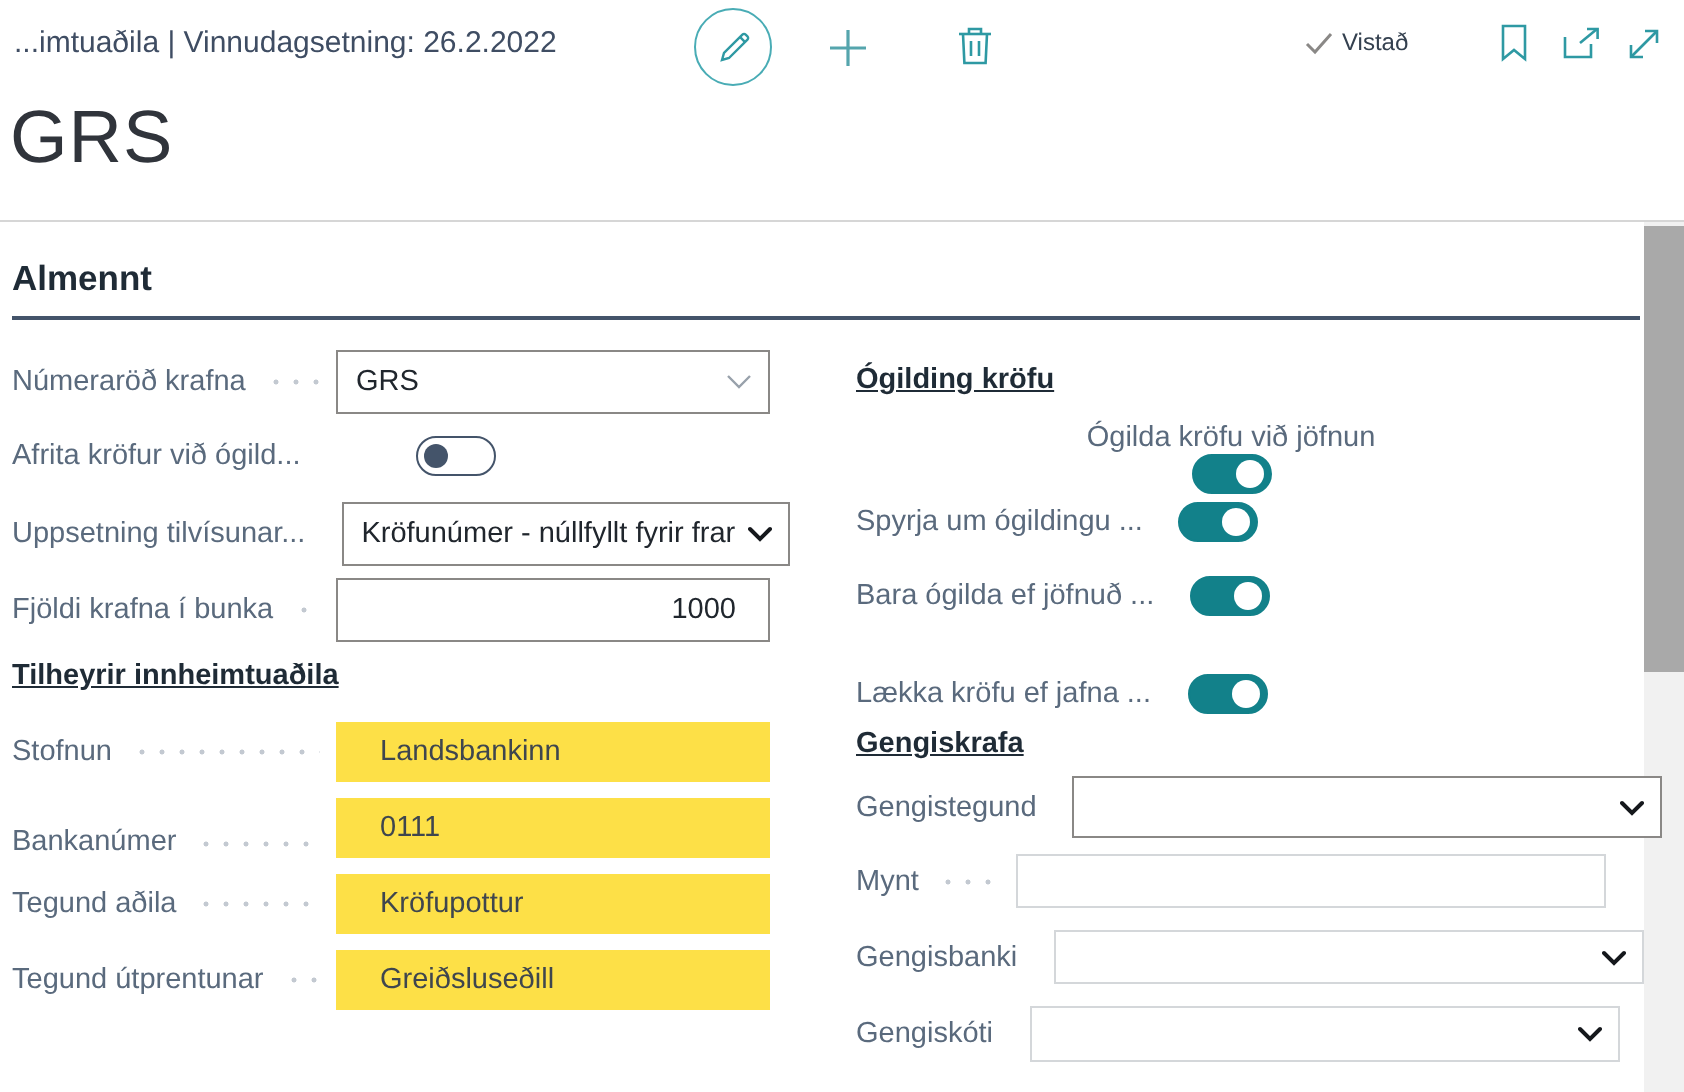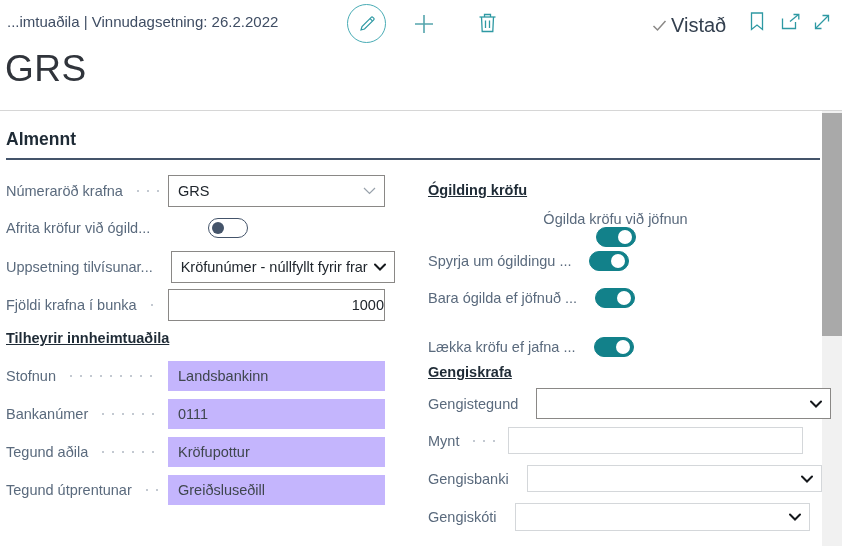--- a/index.html
+++ b/index.html
@@ -7,21 +7,21 @@
               font-family:"Liberation Sans", sans-serif; }
 
   
   .breadcrumb { position:absolute; left:7px; top:13px; font-size:15px; color:#3f4d63; }
   .iconbtn { position:absolute; background:none; border:none; cursor:pointer; padding:0; }
   .circle-btn { left:347px; top:4px; width:39px; height:39px; border:1.5px solid #49acb5;
                 border-radius:50%; display:flex; align-items:center; justify-content:center; }
   .plus-btn  { left:413px; top:13px; }
   .trash-btn { left:478px; top:12px; }
   .saved { position:absolute; left:652px; top:14px; display:flex; align-items:center; gap:4px; }
-  .saved span { font-size:20px; color:#34404f; }
+  .saved span { font-size:12px; color:#34404f; }
   .bm-btn   { left:750px; top:12px; }
   .open-btn { left:781px; top:13px; }
   .exp-btn  { left:812px; top:12px; }
 
   
   .page-title { position:absolute; left:5px; top:48px; font-size:37px; font-weight:300;
                 color:#30343b; letter-spacing:.5px; }
   .divider { position:absolute; left:0; top:110px; width:842px; height:1px; background:#d6d6d6; }
   .scrollbar { position:absolute; right:0; top:111px; width:20px; height:435px; background:#f1f1f1; }
   .scrollbar .thumb { position:absolute; top:2px; left:0; width:20px; height:223px; background:#a9a9a9; }
@@ -44,23 +44,23 @@
   .subhead { position:absolute; font-size:14.5px; font-weight:bold; color:#1f2b36;text-decoration:underline; }
 
   
   .box { position:relative; width:100%; background:#fff; border:1px solid #8a8886;
          font-size:14.5px; color:#20262d; display:flex; align-items:center;
          padding:0 26px 0 9px; cursor:pointer; overflow:hidden; white-space:nowrap; }
   .box.h32 { height:32px; } .box.h31 { height:31px; } .box.h27 { height:27px; } .box.h28 { height:28px; }
   .box .chev { position:absolute; right:8px; top:50%; transform:translateY(-50%); }
   .box.light { border-color:#d4d7da; }
   .num-input { width:100%; height:32px; border:1px solid #8a8886; font-size:14.5px; color:#20262d;
-               text-align:right; padding:0 0; font-family:"Liberation Sans",sans-serif; }
-  .ro-field { width:100%; height:30px; background:#c4b5fd; border:none; font-size:14.5px;
-              color:#3f464e; display:flex; align-items:center; padding-left:10px; }
+               text-align:right; padding:0 16px; font-family:"Liberation Sans",sans-serif; }
+  .ro-field { width:100%; height:30px; background:#fde047; border:none; font-size:14.5px;
+              color:#3f464e; display:flex; align-items:center; padding-left:22px; }
 
   
   .toggle { position:relative; width:40px; height:20px; border-radius:10px; cursor:pointer;
             border:1.5px solid #44546a; background:#fff; flex:0 0 auto; }
   .toggle .knob { position:absolute; top:50%; transform:translateY(-50%); left:3px;
                   width:12px; height:12px; border-radius:50%; background:#44546a; }
   .toggle.on { background:#12818a; border-color:#12818a; }
   .toggle.on .knob { left:auto; right:3px; width:14px; height:14px; background:#fff; }
 
   svg { display:block; }
@@ -192,21 +192,21 @@
 <div class="subhead" style="left:6px;top:330px;">Tilheyrir innheimtuaðila</div>
 
 <div class="row lcol" style="top:361px;height:30px;">
   <span class="lbl">Stofnun</span>
   <span class="leader"></span>
   <div class="ctrl-l">
       <div class="ro-field">Landsbankinn</div>
     </div>
 </div>
 
-<div class="row lcol" style="top:399px;height:30px;">
+<div class="row lcol" style="top:399px;height:30px;align-items:flex-end;">
   <span class="lbl">Bankanúmer</span>
   <span class="leader"></span>
   <div class="ctrl-l">
       <div class="ro-field">0111</div>
     </div>
 </div>
 
 <div class="row lcol" style="top:437px;height:30px;">
   <span class="lbl">Tegund aðila</span>
   <span class="leader"></span>

